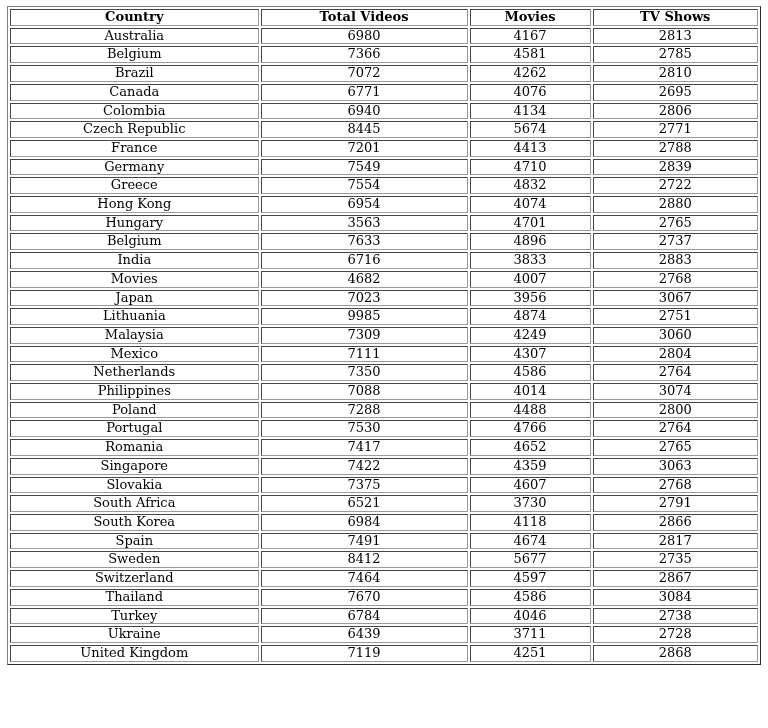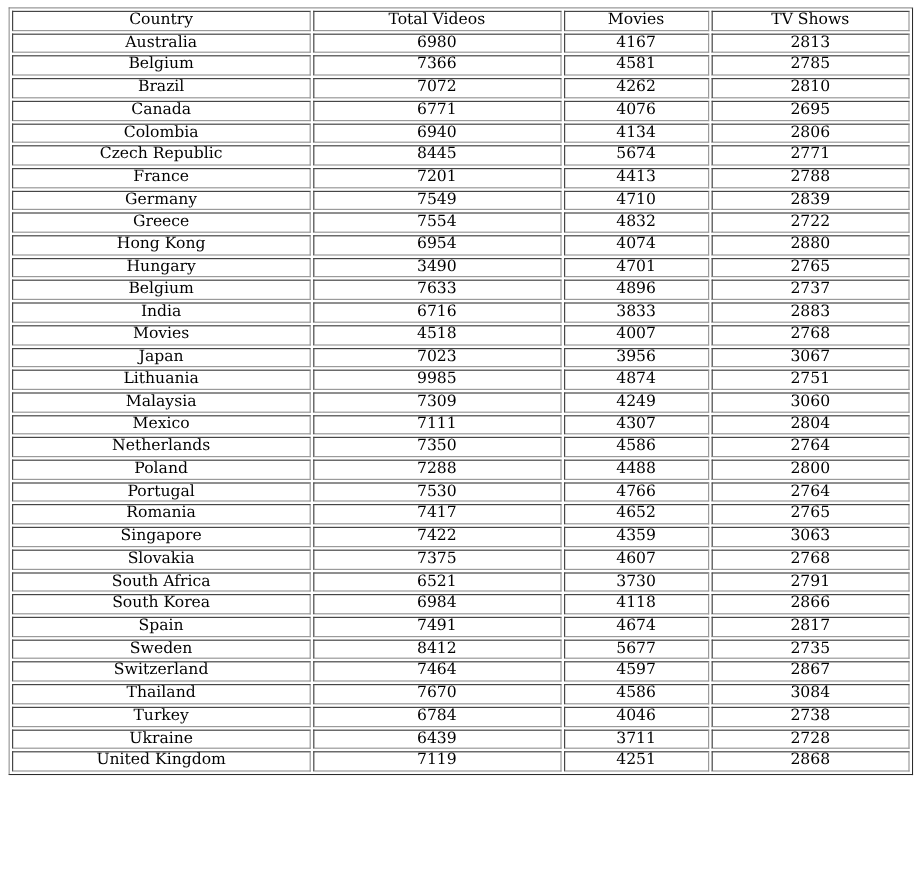--- a/index.html
+++ b/index.html
@@ -22,21 +22,21 @@
   table.data-table td {
     border: 1px inset #9a9a9a;
     padding: 0 1px;
     text-align: center;
     vertical-align: middle;
     font-size: 13px;
     line-height: 14.7px;
     white-space: nowrap;
   }
   table.data-table th {
-    font-weight: normal;
+    font-weight: bold;
   }
   col.col-country  { width: 33.5%; }
   col.col-total    { width: 27.9%; }
   col.col-movies   { width: 16.3%; }
   col.col-tvshows  { width: 22.3%; }
 </style>
 </head>
 <body>
 
 <table class="data-table">
@@ -110,39 +110,39 @@
         <td>2722</td>
       </tr>
       <tr>
         <td>Hong Kong</td>
         <td>6954</td>
         <td>4074</td>
         <td>2880</td>
       </tr>
       <tr>
         <td>Hungary</td>
-        <td>3490</td>
+        <td>3563</td>
         <td>4701</td>
         <td>2765</td>
       </tr>
       <tr>
         <td>Belgium</td>
         <td>7633</td>
         <td>4896</td>
         <td>2737</td>
       </tr>
       <tr>
         <td>India</td>
         <td>6716</td>
         <td>3833</td>
         <td>2883</td>
       </tr>
       <tr>
         <td>Movies</td>
-        <td>4518</td>
+        <td>4682</td>
         <td>4007</td>
         <td>2768</td>
       </tr>
       <tr>
         <td>Japan</td>
         <td>7023</td>
         <td>3956</td>
         <td>3067</td>
       </tr>
       <tr>
@@ -163,20 +163,26 @@
         <td>4307</td>
         <td>2804</td>
       </tr>
       <tr>
         <td>Netherlands</td>
         <td>7350</td>
         <td>4586</td>
         <td>2764</td>
       </tr>
       <tr>
+        <td>Philippines</td>
+        <td>7088</td>
+        <td>4014</td>
+        <td>3074</td>
+      </tr>
+      <tr>
         <td>Poland</td>
         <td>7288</td>
         <td>4488</td>
         <td>2800</td>
       </tr>
       <tr>
         <td>Portugal</td>
         <td>7530</td>
         <td>4766</td>
         <td>2764</td>

